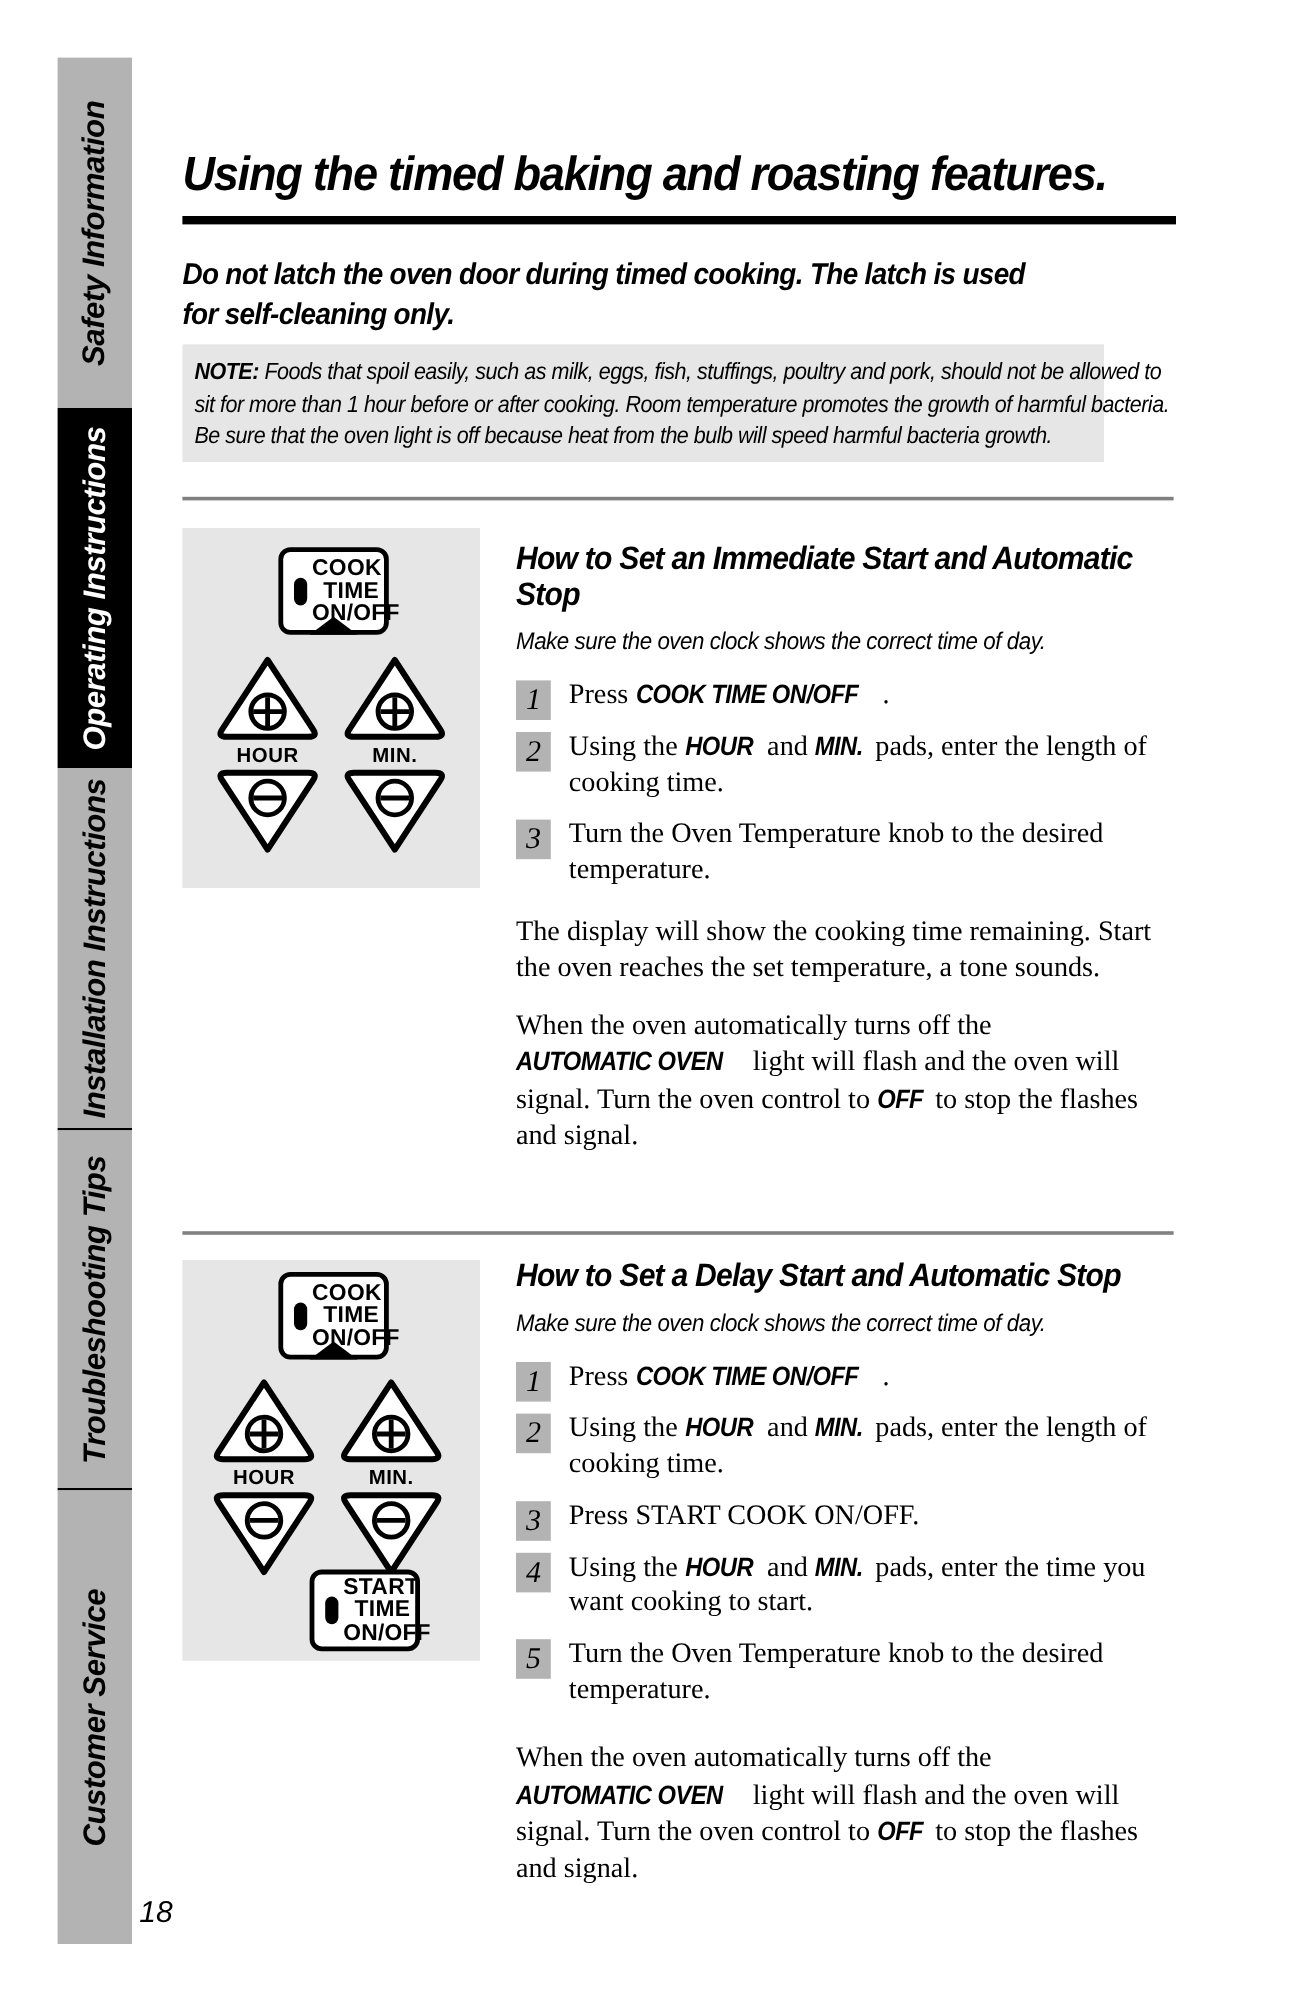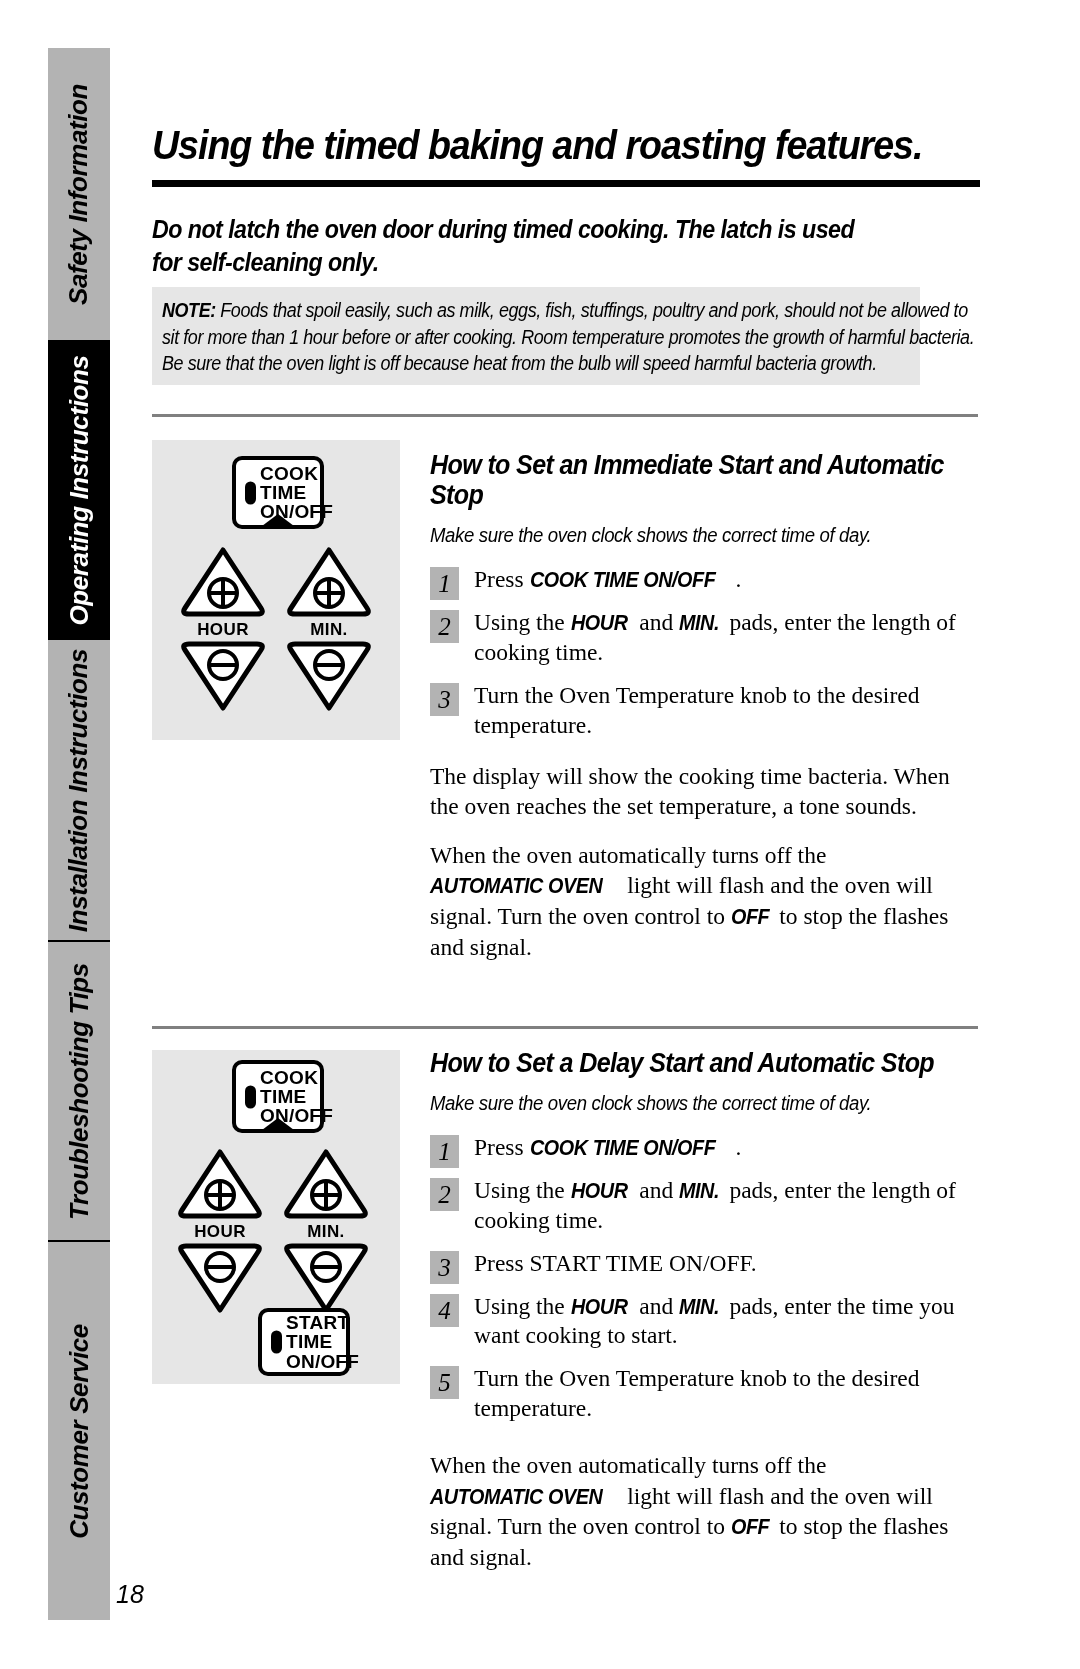--- a/index.html
+++ b/index.html
@@ -174,21 +174,21 @@
     height: 23px;
     background: #000;
     border-radius: 6px;
   }
   .pad .pad-text {
     position: absolute;
     left: 24px;
     right: 4px;
     top: 50%;
     transform: translateY(-50%);
-    text-align: left;
+    text-align: right;
     font-family: "Liberation Sans", sans-serif;
     font-weight: bold;
     color: #000;
     line-height: 1.02;
   }
   .pad .pad-l1 { font-size: 19px; letter-spacing: 0.3px; display: block; }
   .pad .pad-l2 { font-size: 19px; letter-spacing: 0.3px; display: block; }
   .pad .pad-l3 { font-size: 19px; letter-spacing: 0.2px; display: block; }
   .pad .pad-notch {
     position: absolute;
@@ -384,21 +384,21 @@
     </div>
 
     <div class="rcol" style="top:438px;margin-top:12px;">
       <div class="subhead">How to Set an Immediate Start and Automatic Stop</div>
       <div class="subcaption" style="margin-top:14px;">Make sure the oven clock shows the correct time of day.</div>
       <ol class="steps" style="margin-top:18px;">
           <li><span class="num">1</span><span>Press </span><span class="cond">COOK TIME ON/OFF</span><span>.</span></li>
           <li><span class="num">2</span><span>Using the </span><span class="cond">HOUR</span><span> and </span><span class="cond">MIN.</span><span> pads, enter the length of cooking time.</span></li>
           <li><span class="num">3</span><span>Turn the Oven Temperature knob to the desired temperature.</span></li>
         </ol>
-      <p class="body-para" style="margin-top:20px;">The display will show the cooking time bacteria. When the oven reaches the set temperature, a tone sounds.</p>
+      <p class="body-para" style="margin-top:20px;">The display will show the cooking time remaining. Start the oven reaches the set temperature, a tone sounds.</p>
       <p class="body-para"><span>When the oven automatically turns off the </span><span class="cond">AUTOMATIC OVEN</span><span> light will flash and the oven will signal. Turn the oven control to </span><span class="cond">OFF</span><span> to stop the flashes and signal.</span></p>
     </div>
 
     <div class="section-rule" style="top:1026px;"></div>
 
     <div class="panel" style="left:0px; top:1050px; width:248px; height:334px;">
       <div class="panel-inner">
         <div class="pad" style="left:80px; top:10px; width:92px; height:73px;">
           <span class="pad-dot"></span>
           <span class="pad-text">
@@ -454,21 +454,21 @@
         </div>
       </div>
     </div>
 
     <div class="rcol" style="top:1048px;">
       <div class="subhead">How to Set a Delay Start and Automatic Stop</div>
       <div class="subcaption" style="margin-top:14px;">Make sure the oven clock shows the correct time of day.</div>
       <ol class="steps" style="margin-top:18px;">
           <li><span class="num">1</span><span>Press </span><span class="cond">COOK TIME ON/OFF</span><span>.</span></li>
           <li><span class="num">2</span><span>Using the </span><span class="cond">HOUR</span><span> and </span><span class="cond">MIN.</span><span> pads, enter the length of cooking time.</span></li>
-          <li><span class="num">3</span><span>Press START TIME ON/OFF.</span></li>
+          <li><span class="num">3</span><span>Press START COOK ON/OFF.</span></li>
           <li><span class="num">4</span><span>Using the </span><span class="cond">HOUR</span><span> and </span><span class="cond">MIN.</span><span> pads, enter the time you want cooking to start.</span></li>
           <li><span class="num">5</span><span>Turn the Oven Temperature knob to the desired temperature.</span></li>
         </ol>
       <p class="body-para" style="margin-top:26px;"><span>When the oven automatically turns off the </span><span class="cond">AUTOMATIC OVEN</span><span> light will flash and the oven will signal. Turn the oven control to </span><span class="cond">OFF</span><span> to stop the flashes and signal.</span></p>
     </div>
 
     <div id="page-number" style="left:-36px; top:1580px;">18</div>
 
   </div>
 </div>

